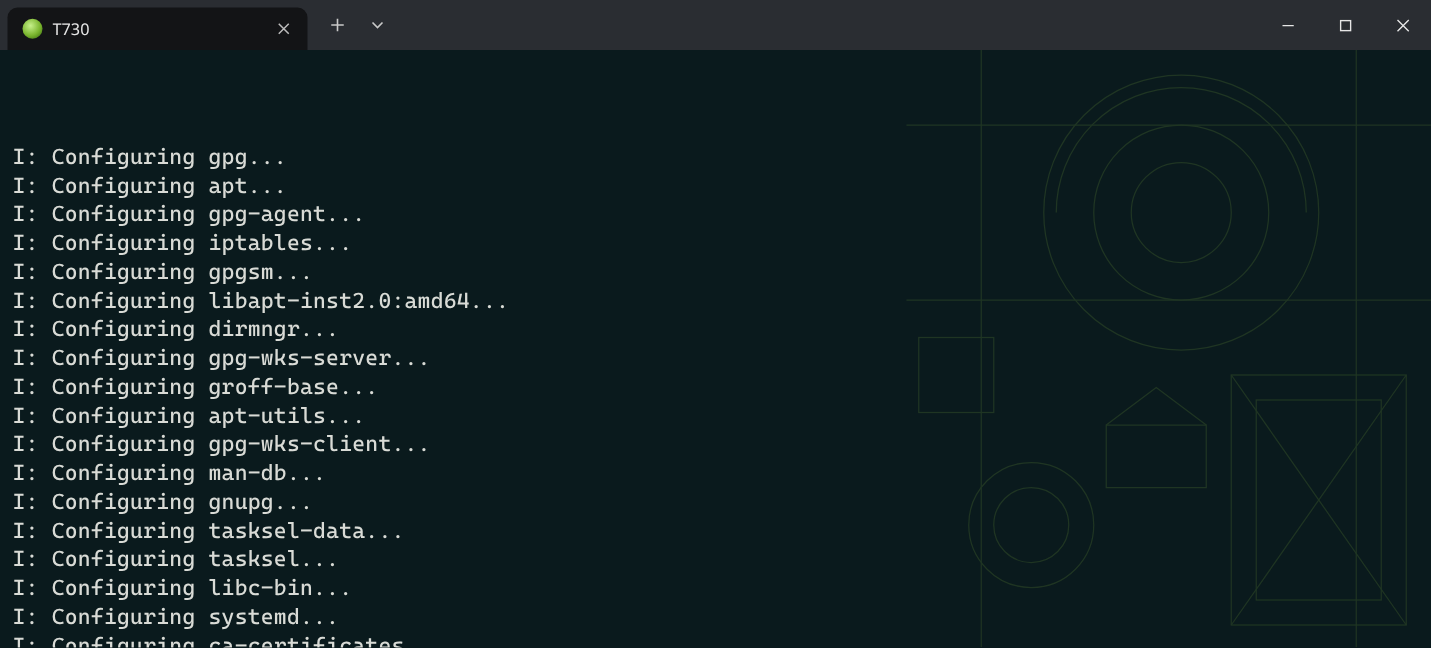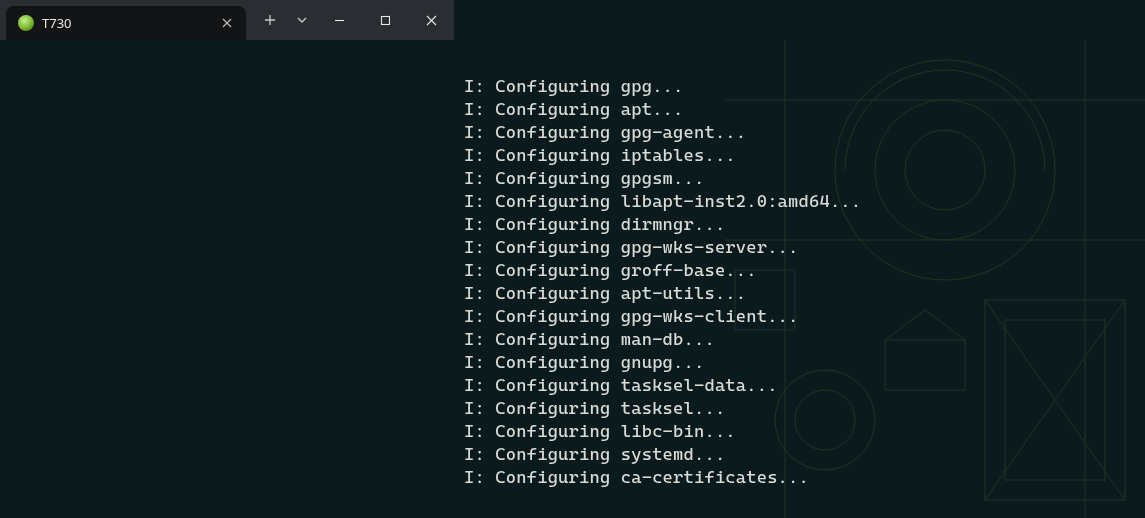--- a/index.html
+++ b/index.html
@@ -8,21 +8,21 @@
     height: 518px;
     background: #0a1a1d;
     font-family: ui-sans-serif, system-ui, sans-serif;
     overflow: hidden;
     position: relative;
   }
   .window {
     width: 100%;
     height: 100%;
     display: flex;
-    flex-direction: row;
+    flex-direction: column;
     background: #0a1a1d;
     position: relative;
   }
   
   .bg-deco {
     position: absolute;
     top: 40px;
     right: 0;
     width: 420px;
     height: 478px;

